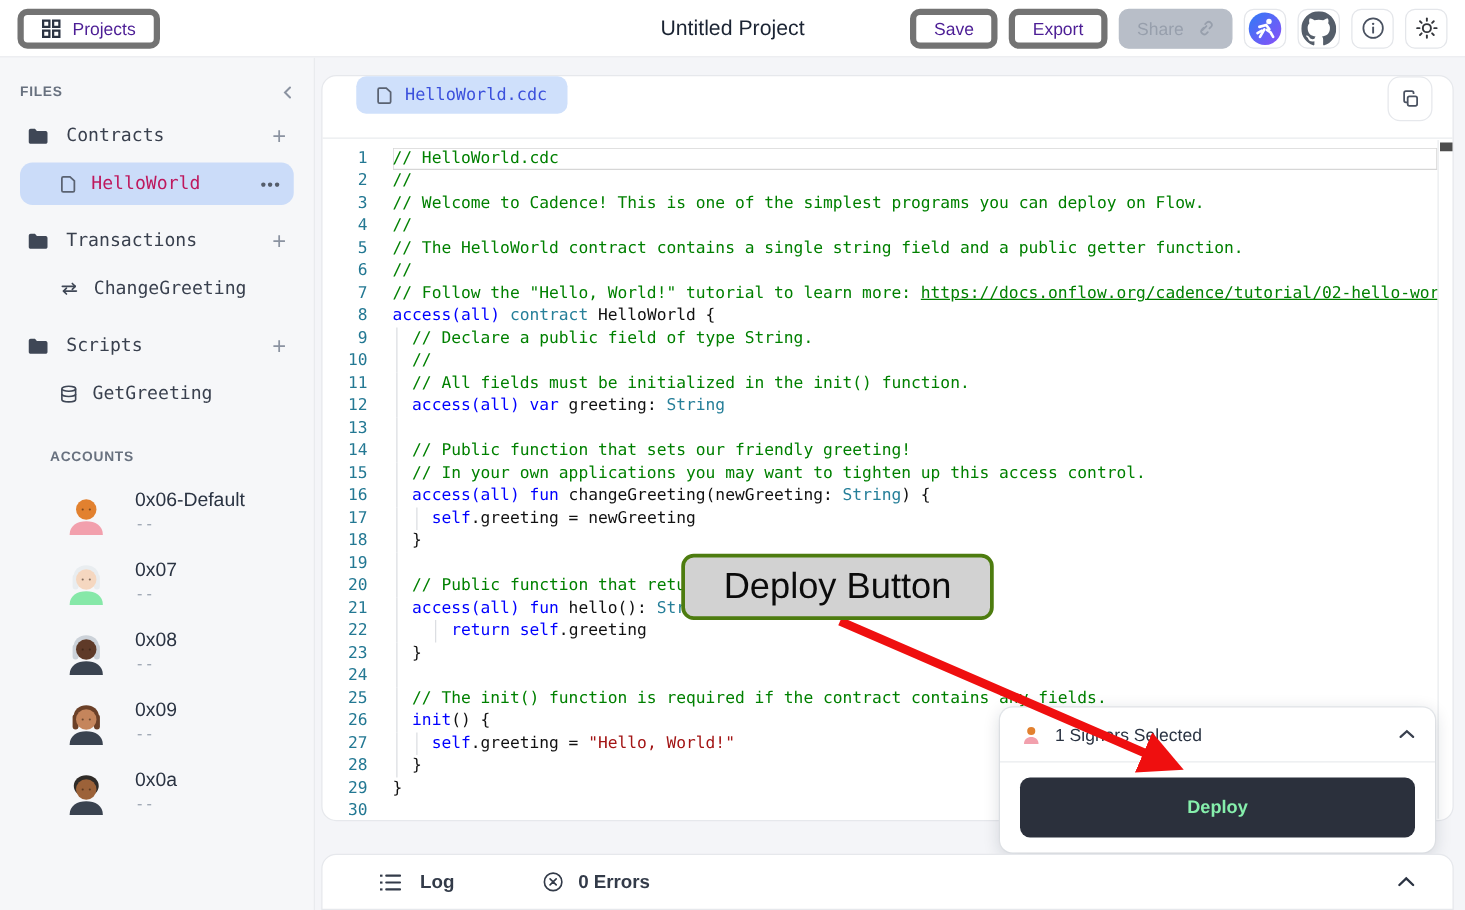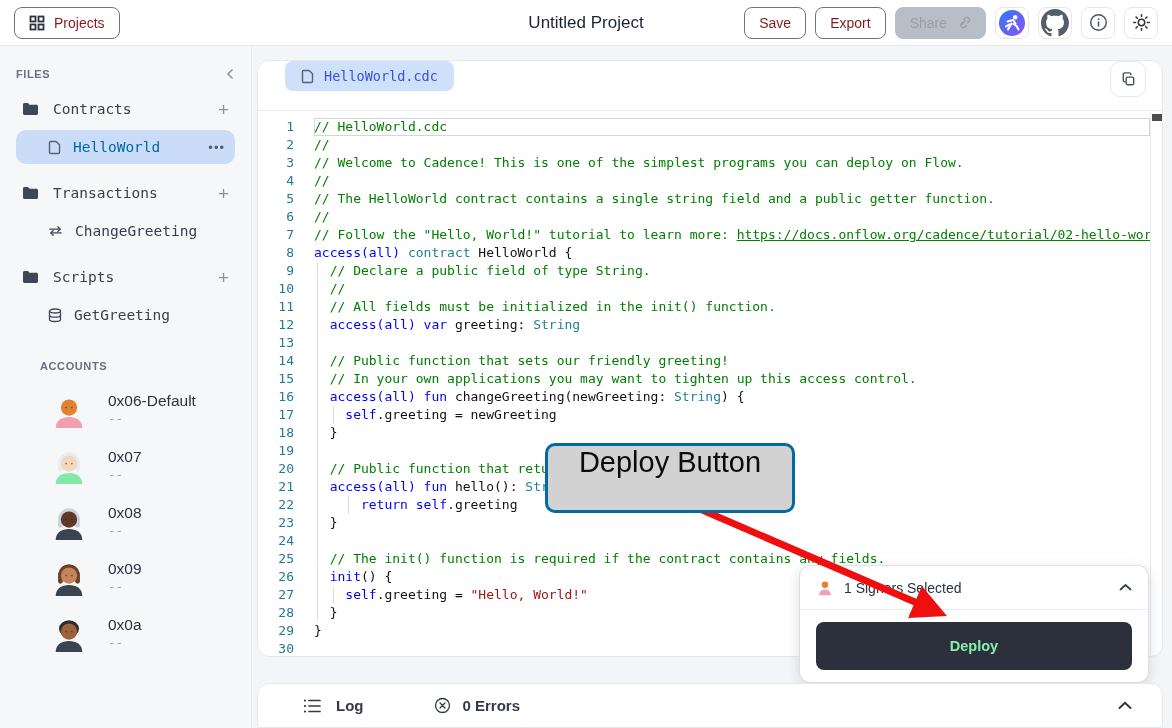--- a/index.html
+++ b/index.html
@@ -4,41 +4,41 @@
 <style>
   * { margin:0; padding:0; box-sizing:border-box; }
   html,body { width:1172px; height:728px; overflow:hidden; }
   body { font-family:"Liberation Sans", sans-serif; background:#f4f5f8; color:#2a3342; position:relative; }
   .mono { font-family:"DejaVu Sans Mono", monospace; }
 
   
   .topbar { position:absolute; left:0; top:0; width:1172px; height:46px; background:#fff;
             border-bottom:1px solid #e7e9ed; display:flex; align-items:center; padding:0 14px; z-index:20; }
   .btn { display:inline-flex; align-items:center; gap:9px; height:32px; padding:0 14px;
-         background:#fff; border:1px solid #737373; border-radius:8px; font-size:14px;
-         color:#7f1d1d; font-weight:500; cursor:pointer; white-space:nowrap; }
+         background:#fff; border:5px solid #737373; border-radius:8px; font-size:14px;
+         color:#4c1d95; font-weight:500; cursor:pointer; white-space:nowrap; }
   .btn-dark { background:#252d3b; color:#f2f4f7; border:1px solid #8d95a3; box-shadow:0 0 0 1px #c9cdd4; }
   .btn-disabled { background:#b8bec8; color:#979fac; border:1px solid #b8bec8; }
   .topbar-title { position:absolute; left:0; right:0; text-align:center; font-size:17px; color:#1b2433; font-weight:500; pointer-events:none; }
   .topbar-right { margin-left:auto; display:flex; align-items:flex-end; gap:9px; z-index:2; }
   .iconbtn { width:34px; height:32px; background:#fff; border:1px solid #e4e6ea; border-radius:8px;
              display:inline-flex; align-items:center; justify-content:center; cursor:pointer; }
 
   
   .sidebar { position:absolute; left:0; top:46px; width:252px; bottom:0; background:#f6f7f9;
              border-right:1px solid #e9ebee; padding:22px 16px 0 16px; z-index:5; }
   .side-label { font-size:11px; font-weight:700; letter-spacing:.6px; color:#68717f; display:flex; align-items:flex-end;gap:24px; }
   .side-label .chev { margin-left:auto; }
   .folder-row { display:flex; align-items:center; gap:14px; height:30px; margin-top:14px; padding:0 6px; cursor:pointer; }
   .folder-row .name { font-size:14.5px; color:#39404e; }
   .plus { margin-left:auto; color:#8b93a1; font-size:19px; font-weight:400; line-height:1; cursor:pointer; }
   .file-row { display:flex; align-items:center; gap:12px; height:34px; margin:6px 0 2px 0; padding:0 10px 0 32px; border-radius:10px; cursor:pointer; }
   .file-row .name { font-size:14.5px; color:#39404e; }
   .file-row.selected { background:#cbdcf9; }
-  .file-row.selected .name { color:#0369a1; }
+  .file-row.selected .name { color:#be185d; }
   .dots { margin-left:auto; color:#555d6b; font-size:13px; letter-spacing:1px; cursor:pointer; }
   .accounts-label { margin-top:28px; padding-left:24px; }
   .account-row { display:flex; align-items:center; gap:20px; margin-top:18px; padding-left:34px; cursor:pointer; }
   .account-row .addr { font-size:15.5px; color:#2a3342; }
   .account-row .bal { font-size:12.5px; color:#9aa3b0; font-family:"DejaVu Sans Mono", monospace; margin-top:1px; }
 
   
   .editor-card { position:absolute; left:257px; top:60px; width:906px; height:597px; background:#fff;
                  border:1px solid #e6e8ec; border-radius:12px; z-index:1; }
   .editor-head { height:50px; display:flex; align-items:flex-start; padding:0 16px 0 27px; border-bottom:1px solid #e9ebee; }
@@ -70,22 +70,22 @@
 
   
   .logbar { position:absolute; left:257px; top:683px; width:906px; height:45px; background:#fff;
             border:1px solid #e6e8ec; border-radius:12px 12px 0 0; display:flex; align-items:center;
             padding:0 30px 0 45px; gap:14px; z-index:10; }
   .logbar .lbl { font-size:15px; font-weight:700; color:#333b49; }
   .logbar .errgrp { display:flex; align-items:center; gap:12px; margin-left:56px; }
   .logbar .chev { margin-left:auto; cursor:pointer; }
 
   
-  .anno-box { position:absolute; left:545px; top:443px; width:250px; height:70px; background:#d2d2d2;
-              border:3px solid #0369a1; border-radius:10px; display:flex; align-items:flex-start; justify-content:center;
+  .anno-box { position:absolute; left:545px; top:443px; width:250px; height:53px; background:#d2d2d2;
+              border:3px solid #4d7c0f; border-radius:10px; display:flex; align-items:center; justify-content:center;
               z-index:50; }
   .anno-box span { font-size:29px; color:#0b0b0b; }
   .anno-arrow { position:absolute; left:0; top:0; width:1172px; height:728px; z-index:49; pointer-events:none; }
 
   svg { display:block; }
 </style>
 </head>
 <body>
 
 <div class="topbar">

